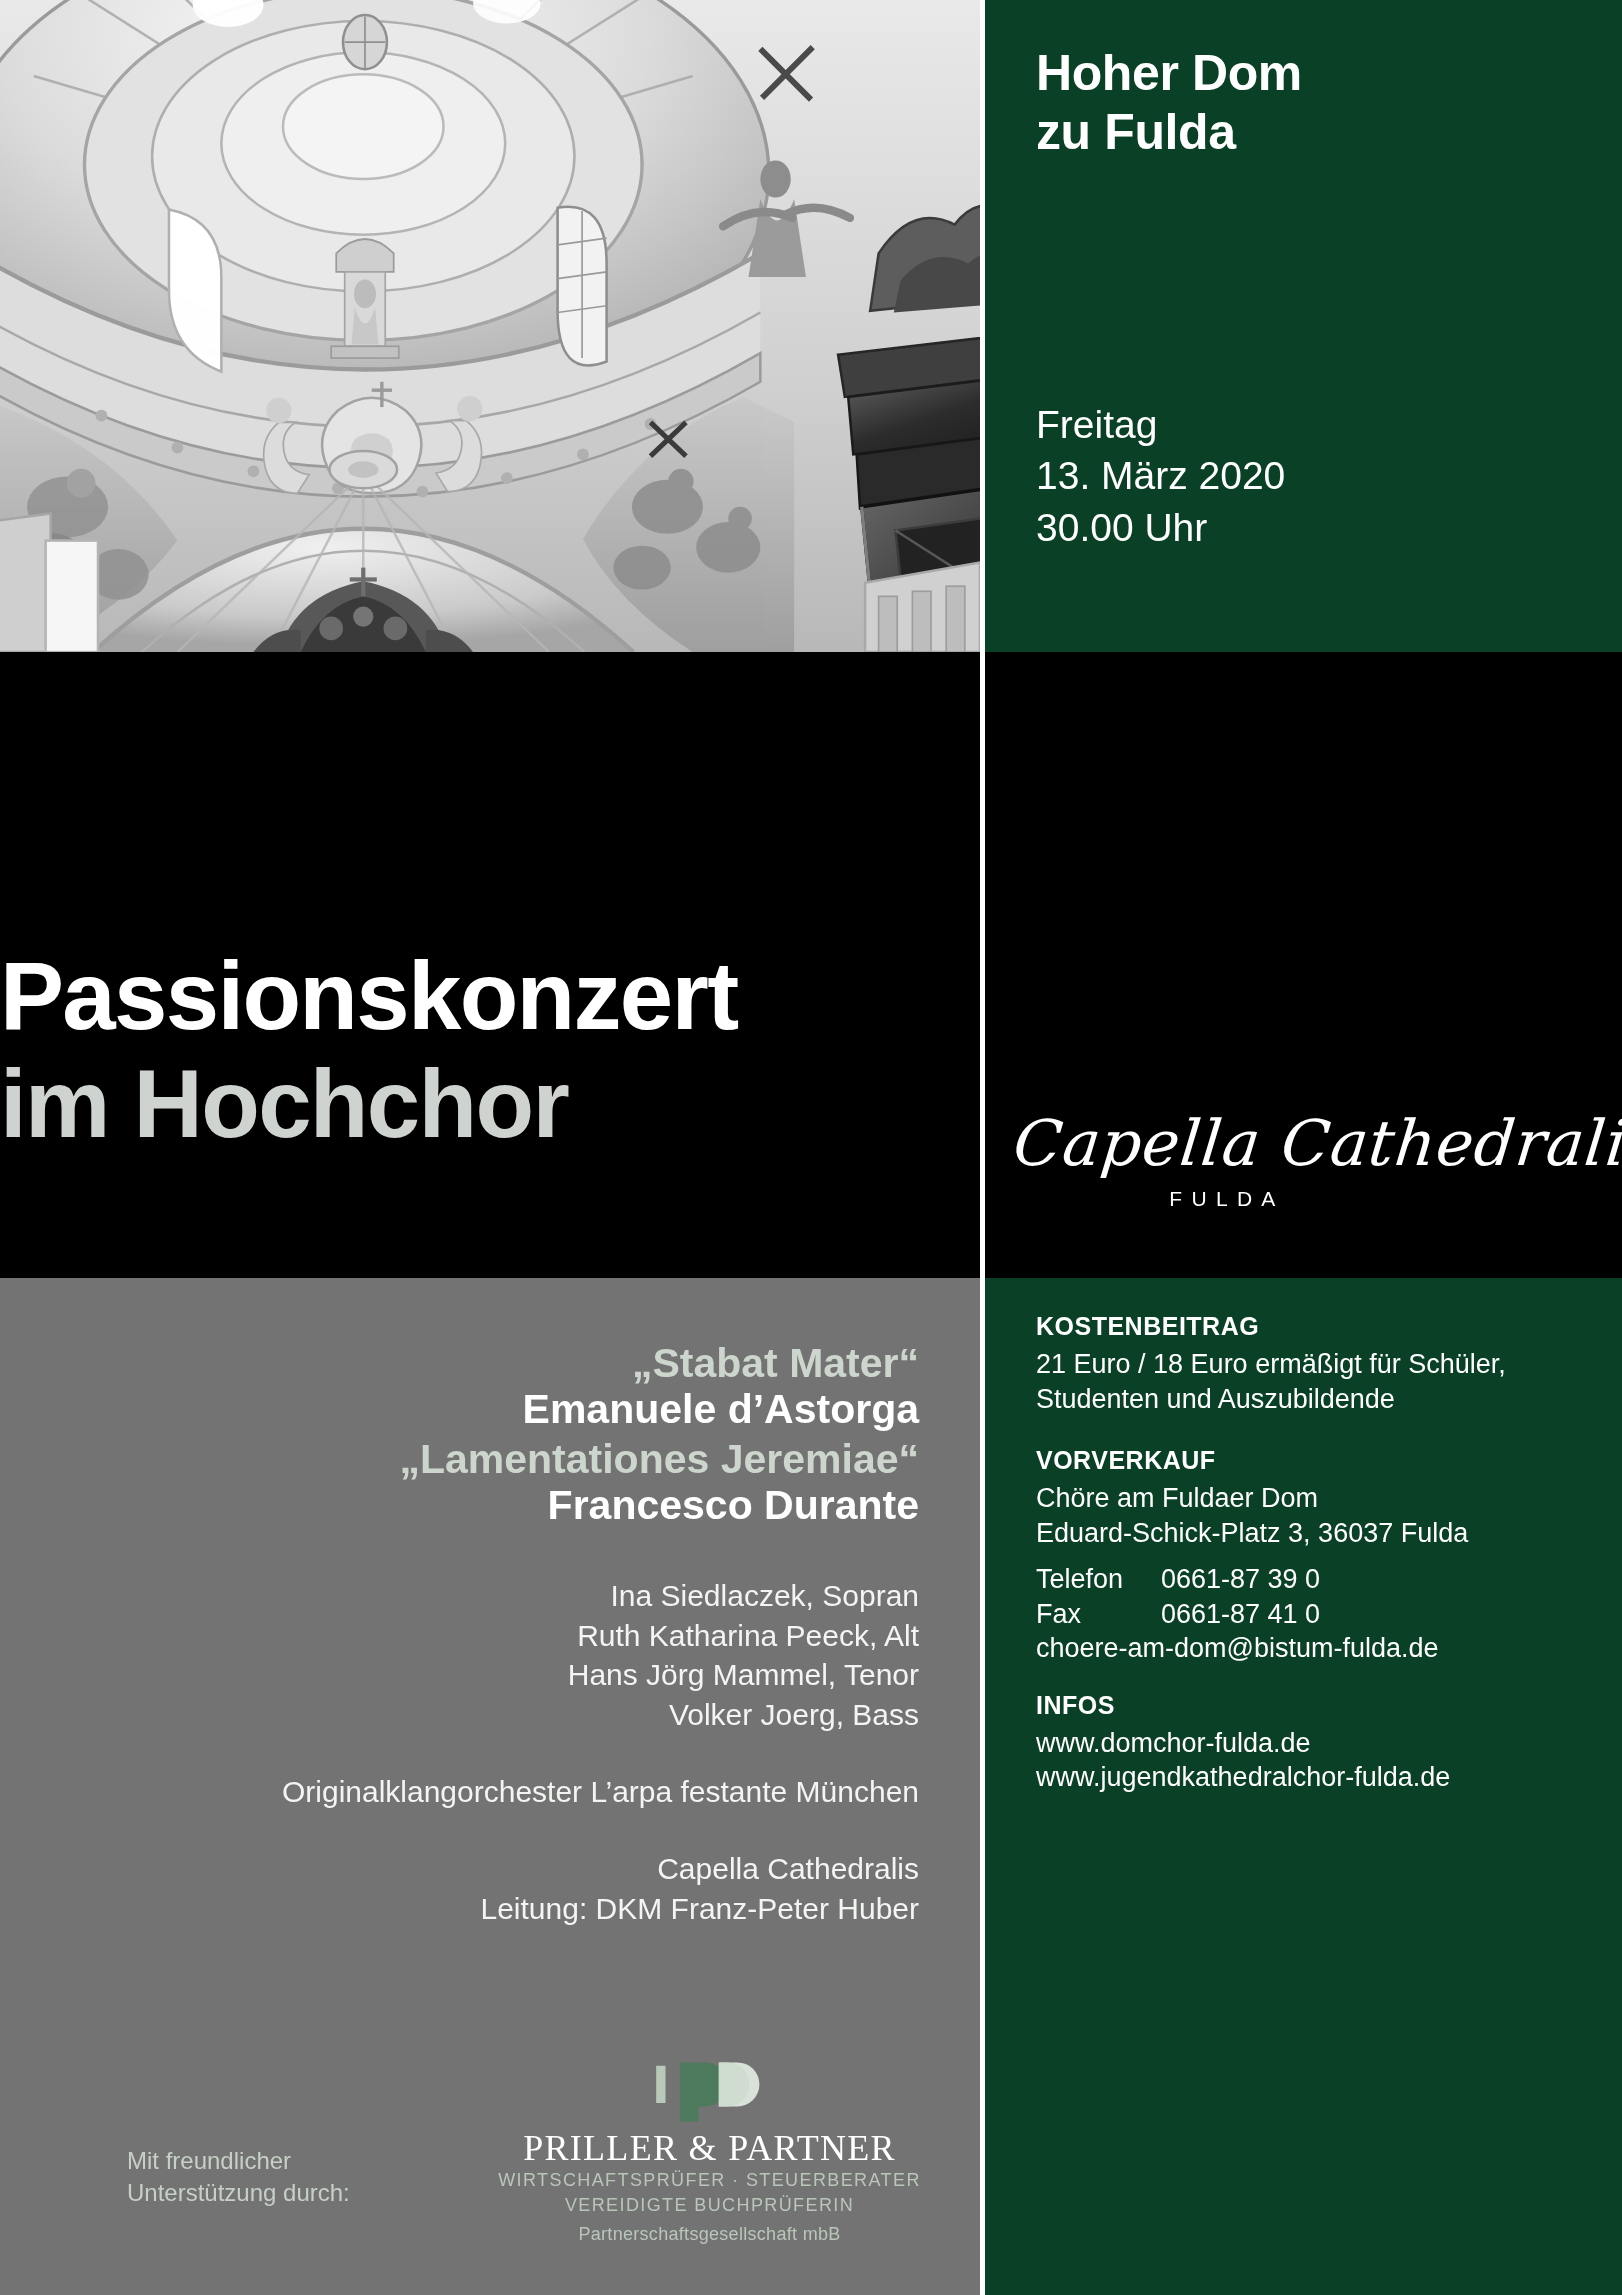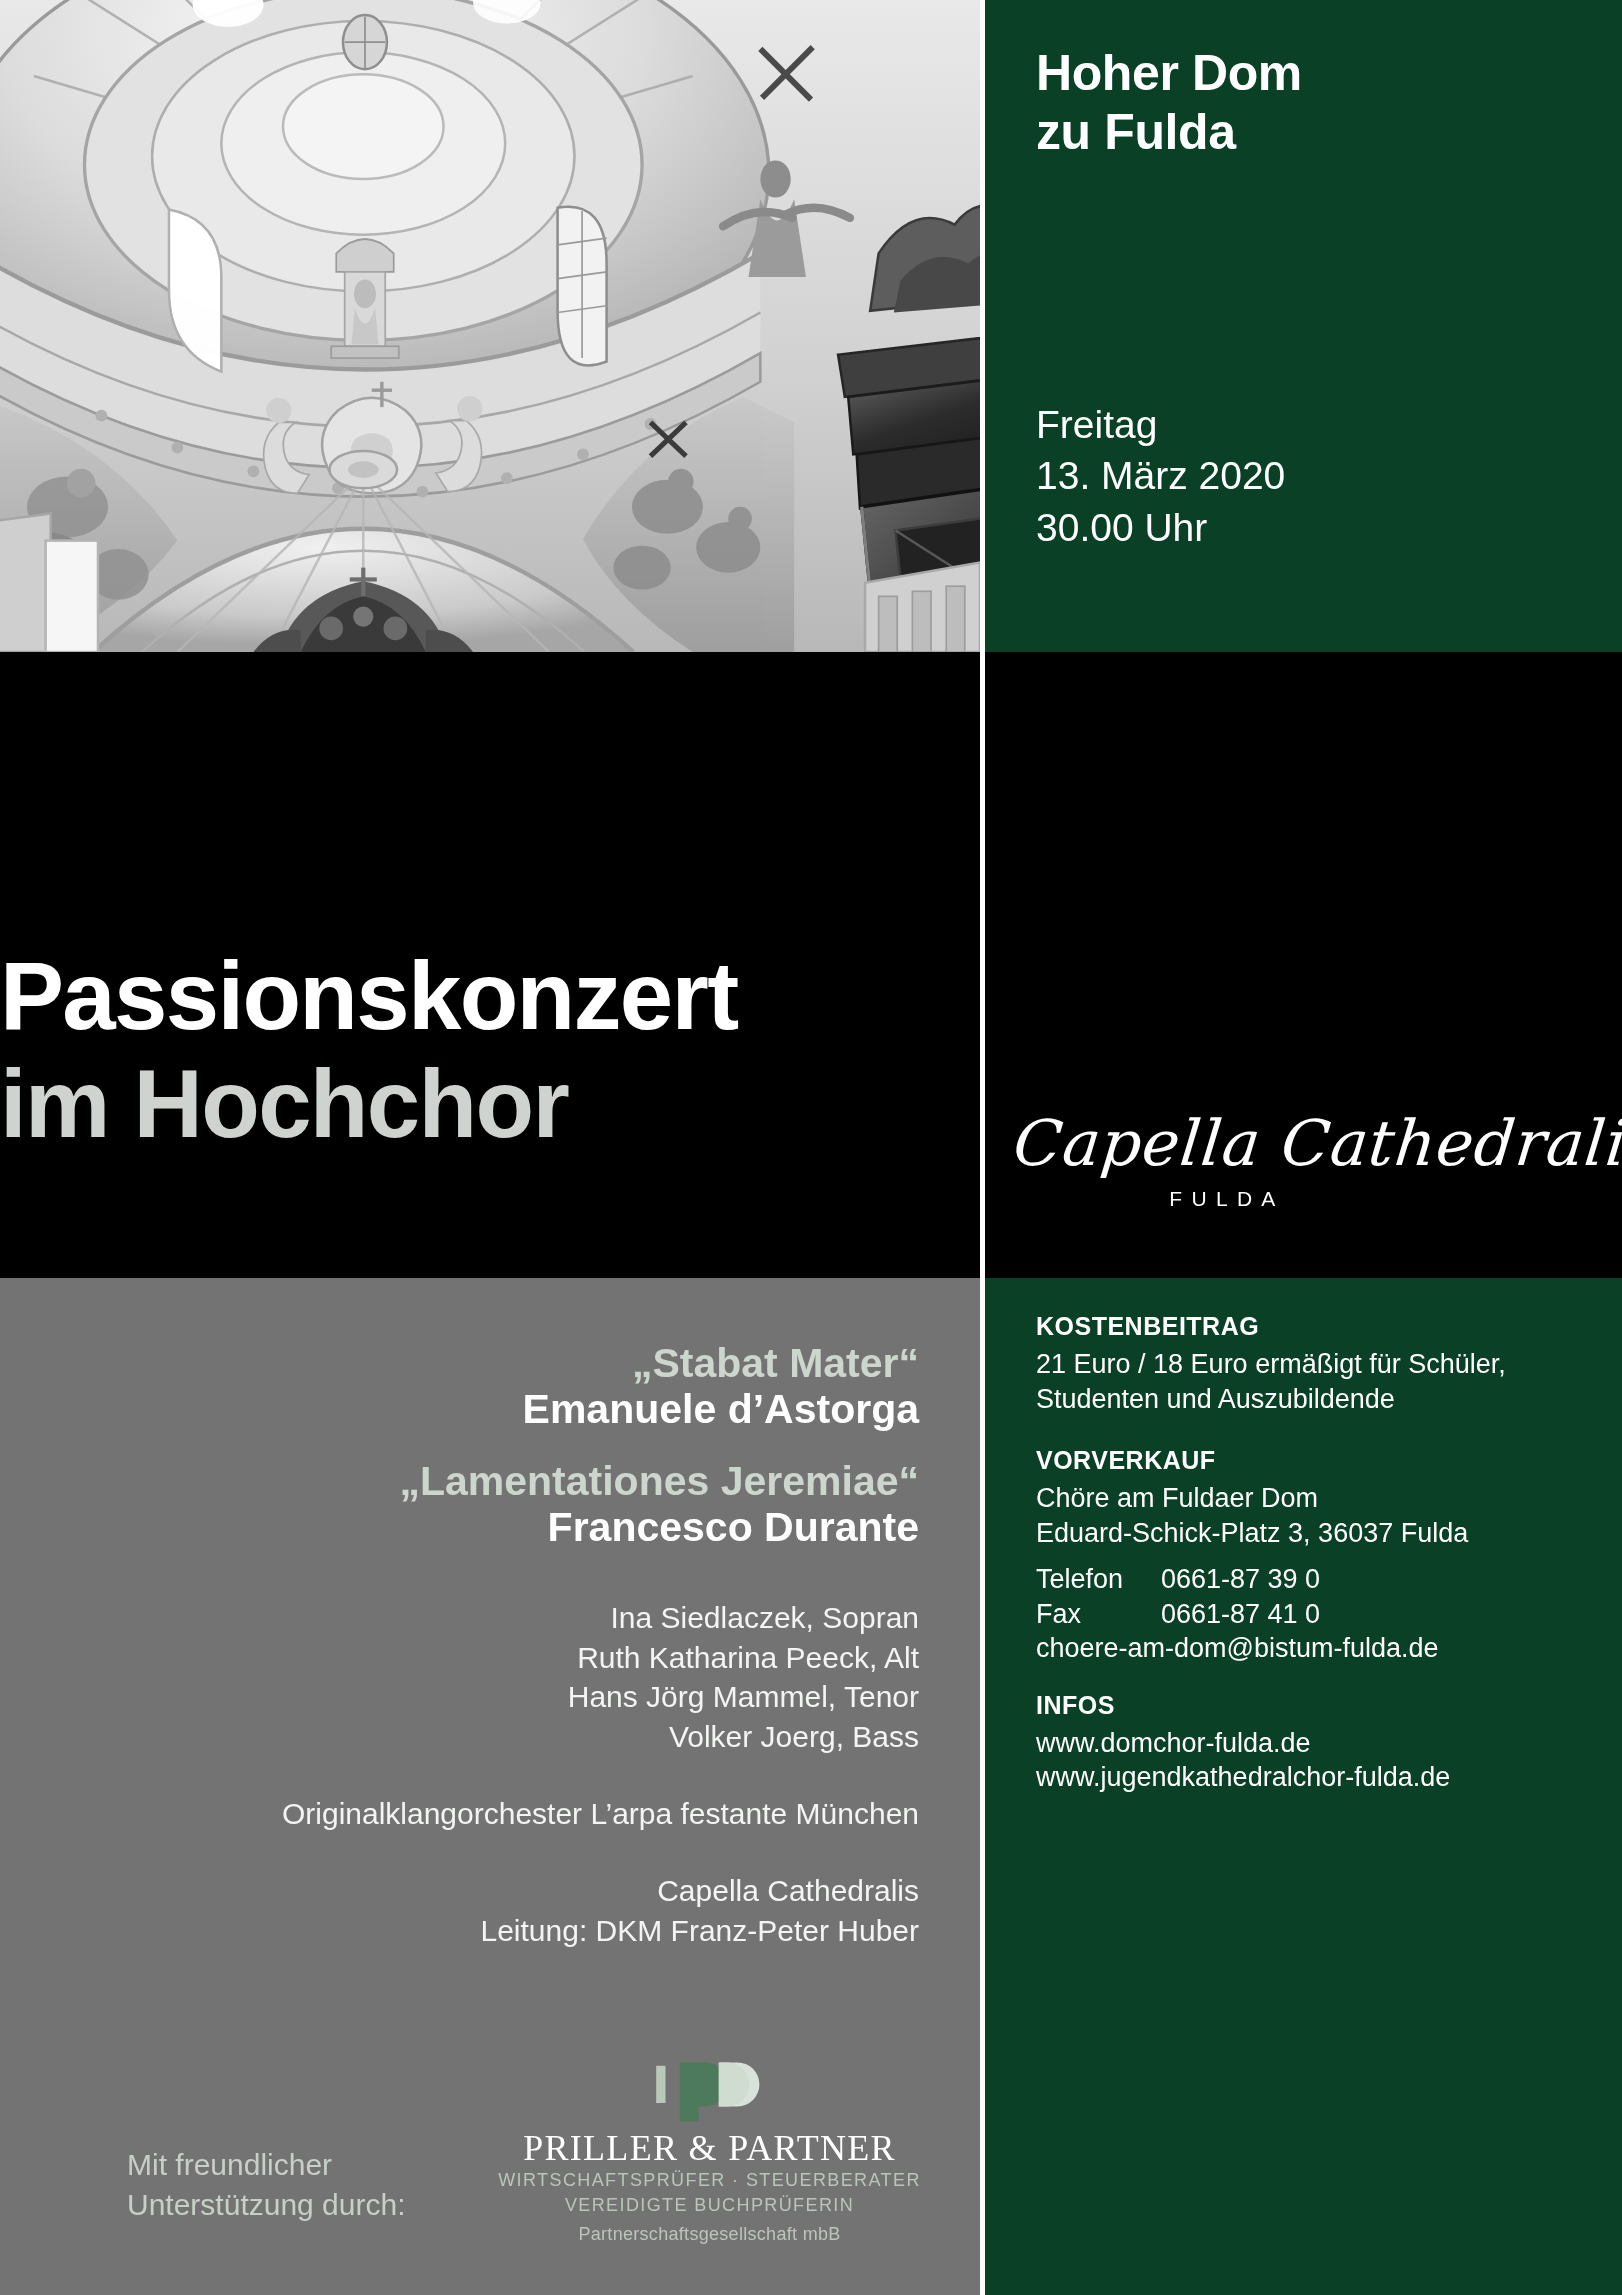--- a/index.html
+++ b/index.html
@@ -98,21 +98,21 @@
     line-height: 1.12;
     white-space: nowrap;
   }
   .work-composer {
     font-size: 41px;
     font-weight: bold;
     color: #ffffff;
     line-height: 1.12;
     white-space: nowrap;
   }
-  .work-block-2 { margin-top: 26px; }
+  .work-block-2 { margin-top: 4px; }
 
   .soloists {
     margin-top: 47px;
     font-size: 30px;
     line-height: 1.33;
     color: #f2f5f2;
     font-weight: 300;
   }
   .ensemble {
     margin-top: 37px;
@@ -127,21 +127,21 @@
     line-height: 1.33;
     color: #f2f5f2;
     font-weight: 300;
   }
 
   
   .sponsor-note {
     position: absolute;
     left: 127px;
     top: 2145px;
-    font-size: 30px;
+    font-size: 24px;
     line-height: 1.32;
     color: #c6d0c6;
     text-align: left;
     font-weight: 300;
     z-index: 25;
   }
 
   .sponsor-logo {
     position: absolute;
     left: 473px;

